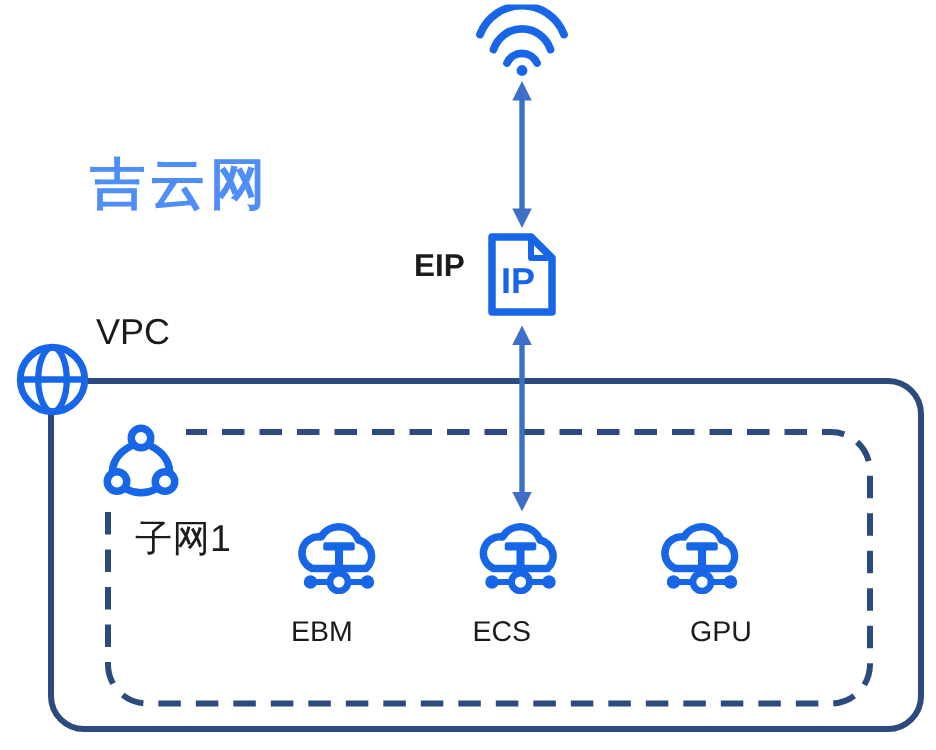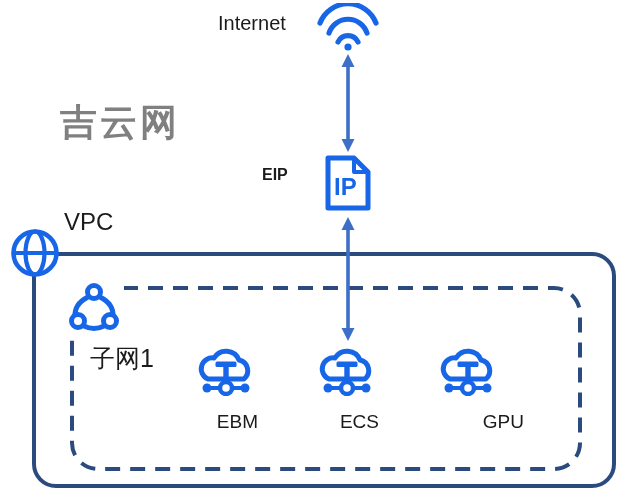--- a/index.html
+++ b/index.html
@@ -7,45 +7,44 @@
     position:relative;width:624px;height:500px;background:#ffffff;
     font-family:"Liberation Sans","DejaVu Sans",sans-serif;overflow:hidden;
   }
   .abs{position:absolute;}
   .lbl{color:#1b1b1b;white-space:nowrap;}
   .watermark{
     left:60px;top:98px;font-size:37px;font-weight:700;letter-spacing:3px;
     color:#b6d2b4;opacity:.9;z-index:1;
   }
   .internet-label{left:218px;top:12px;font-size:20px;font-weight:500;}
-  .eip-label{left:262px;top:166px;font-size:16px;font-weight:700;}
+  .eip-label{left:276px;top:166px;font-size:21px;font-weight:700;}
   .vpc-label{left:64px;top:208px;font-size:24px;font-weight:500;}
   .subnet-label{left:90px;top:342px;font-size:25px;z-index:4;}
   .vpc-box{
     left:32px;top:252px;width:576px;height:228px;
     border:4px solid #2b4b7e;border-radius:24px;z-index:2;background:transparent;
   }
   .subnet-svg{left:70px;top:286px;z-index:3;}
   .wifi-svg{left:317px;top:3px;z-index:5;}
   .arrow1-svg{left:333px;top:53px;z-index:6;}
   .ip-svg{left:323px;top:153px;z-index:5;}
   .arrow2-svg{left:333px;top:216px;z-index:6;}
   .globe-svg{left:9px;top:227px;z-index:5;}
   .cluster-svg{left:64px;top:280px;z-index:4;}
   .server{z-index:5;}
-  .server-label{font-size:19px;font-weight:500;width:64px;text-align:right;z-index:5;}
+  .server-label{font-size:19px;font-weight:500;width:64px;text-align:left;z-index:5;}
 </style>
 </head>
 <body>
 
 <div class="canvas">
 
-  <div class="abs watermark lbl" style="color:#737373;">吉云网</div>
+  <div class="abs watermark lbl" style="color:#3b82f6;">吉云网</div>
 
-  <div class="abs internet-label lbl">Internet</div>
 
   <svg class="abs wifi-svg" width="62" height="48" viewBox="0 0 62 48">
     <g stroke="#1766e8" stroke-width="5.2" fill="none" stroke-linecap="round">
       <path d="M 3 20 A 30 30 0 0 1 59 20"></path>
       <path d="M 12 30 A 20 20 0 0 1 50 30"></path>
       <path d="M 21 39 A 11 11 0 0 1 41 39"></path>
     </g>
     <circle cx="31" cy="44" r="3.6" fill="#1766e8"></circle>
   </svg>
 

